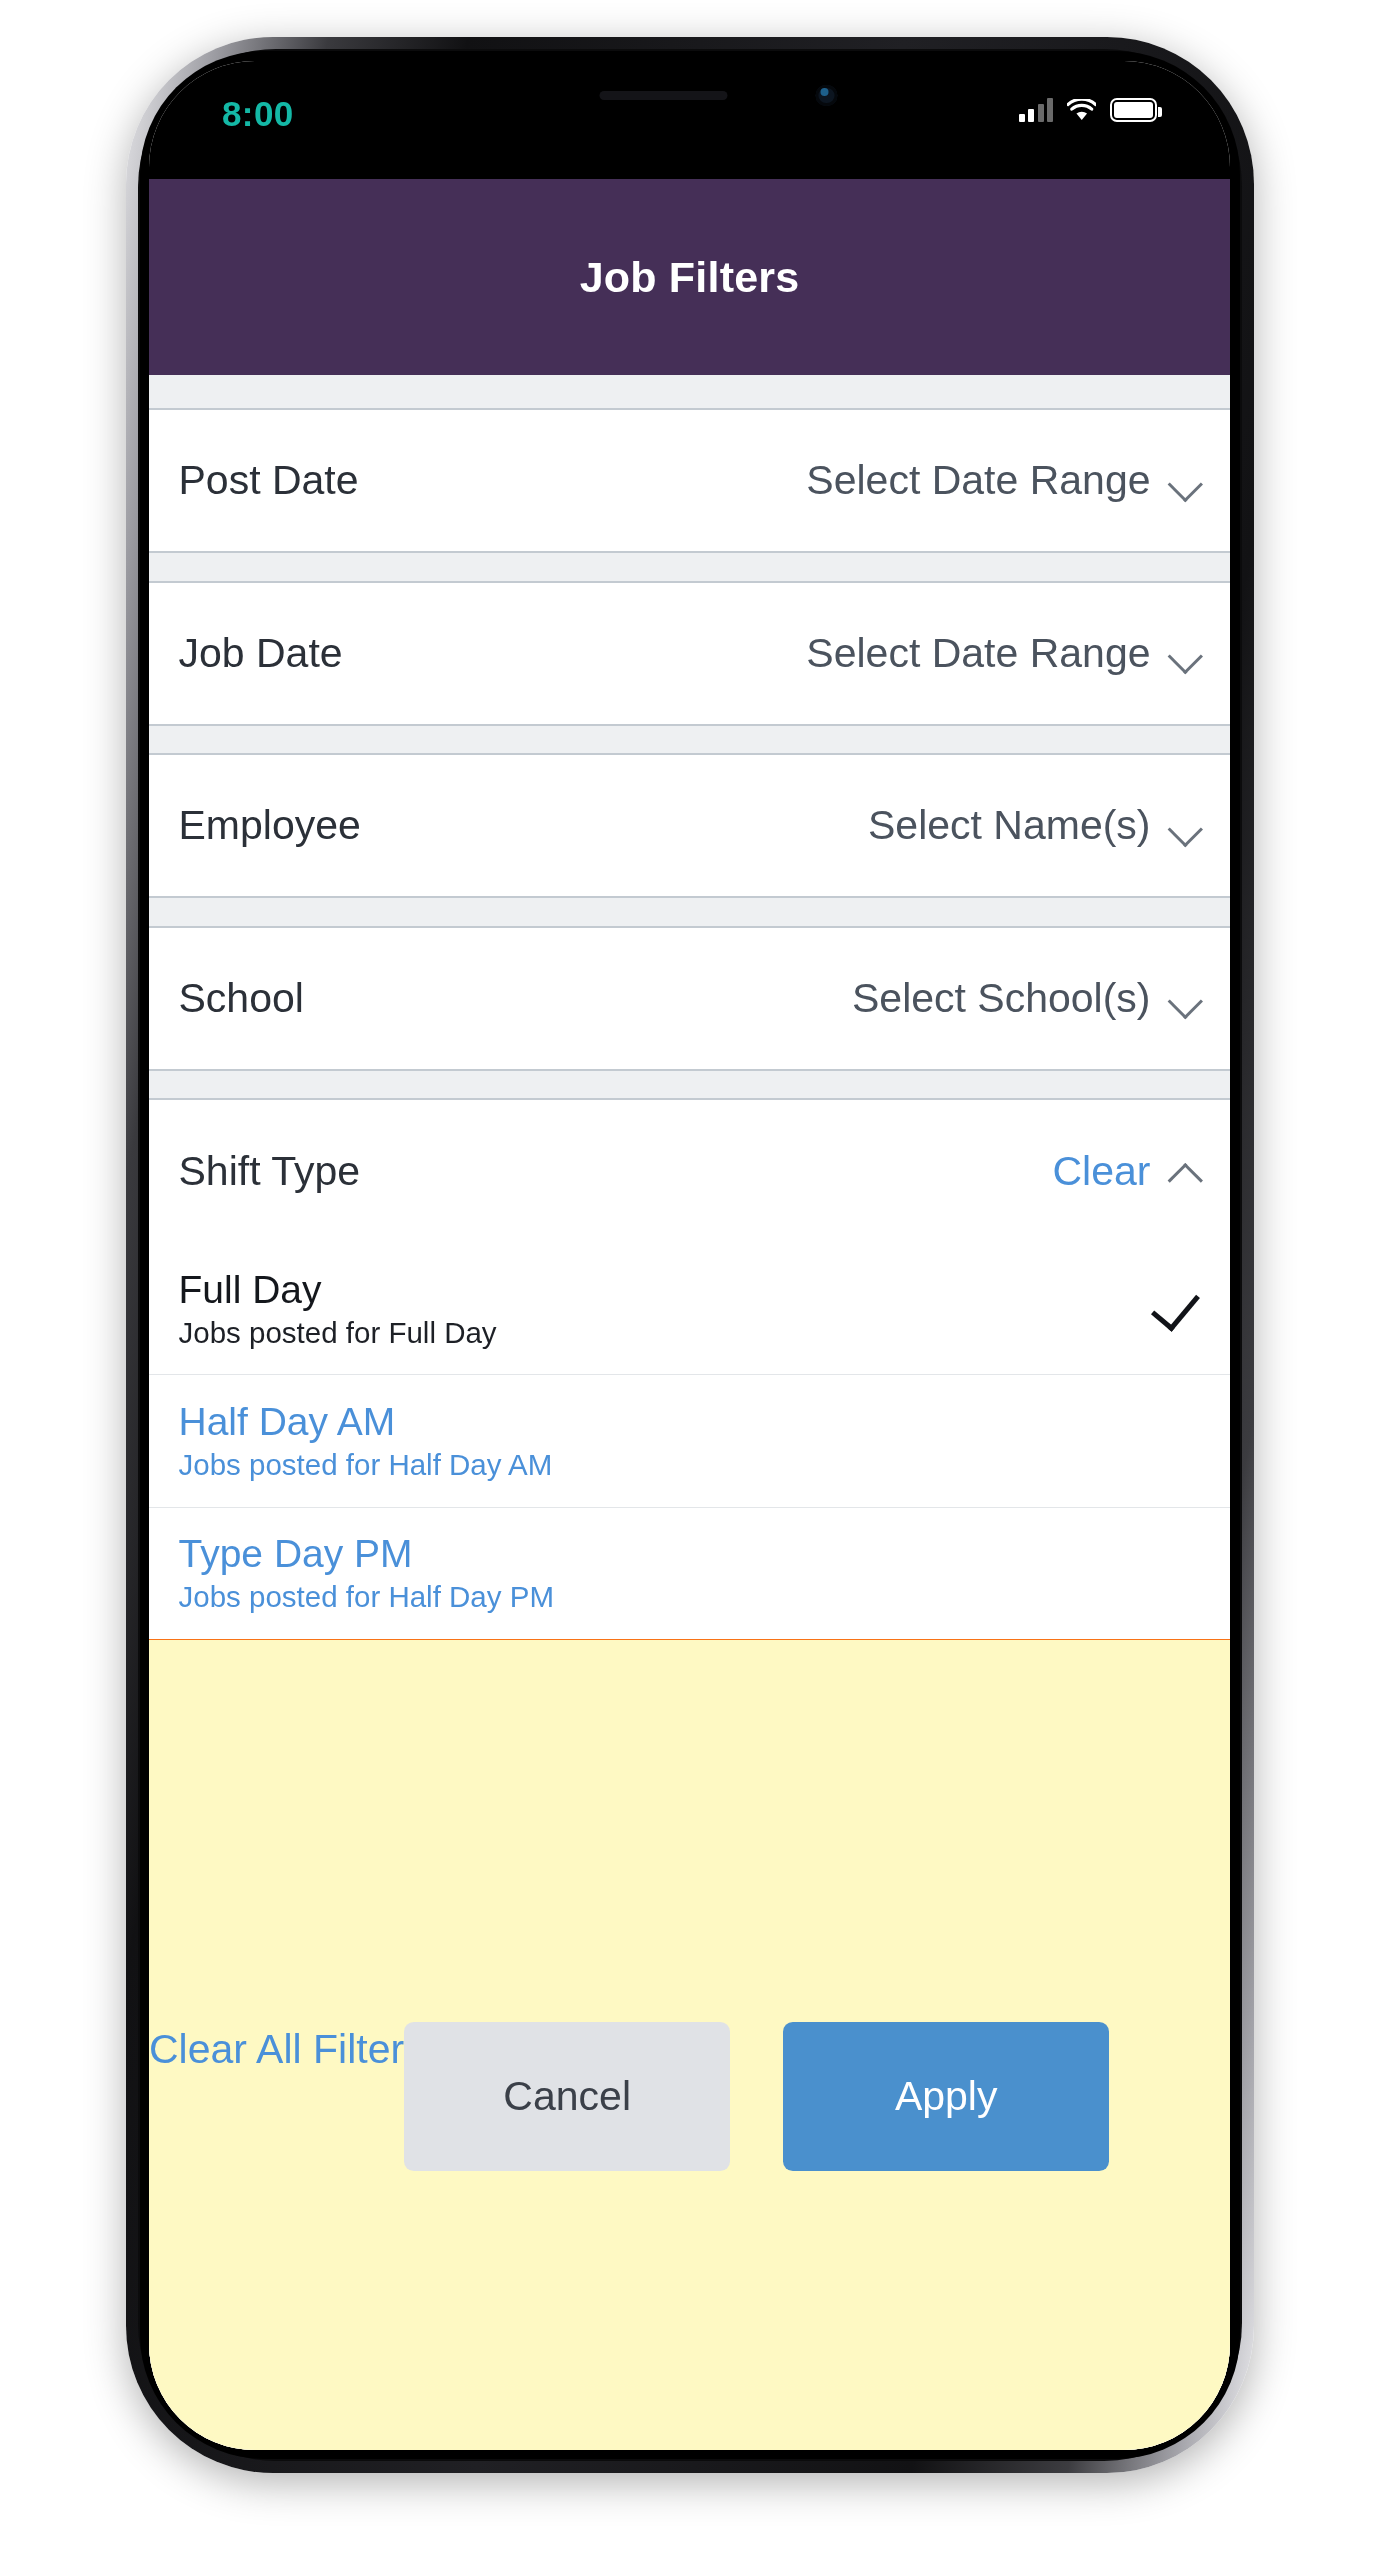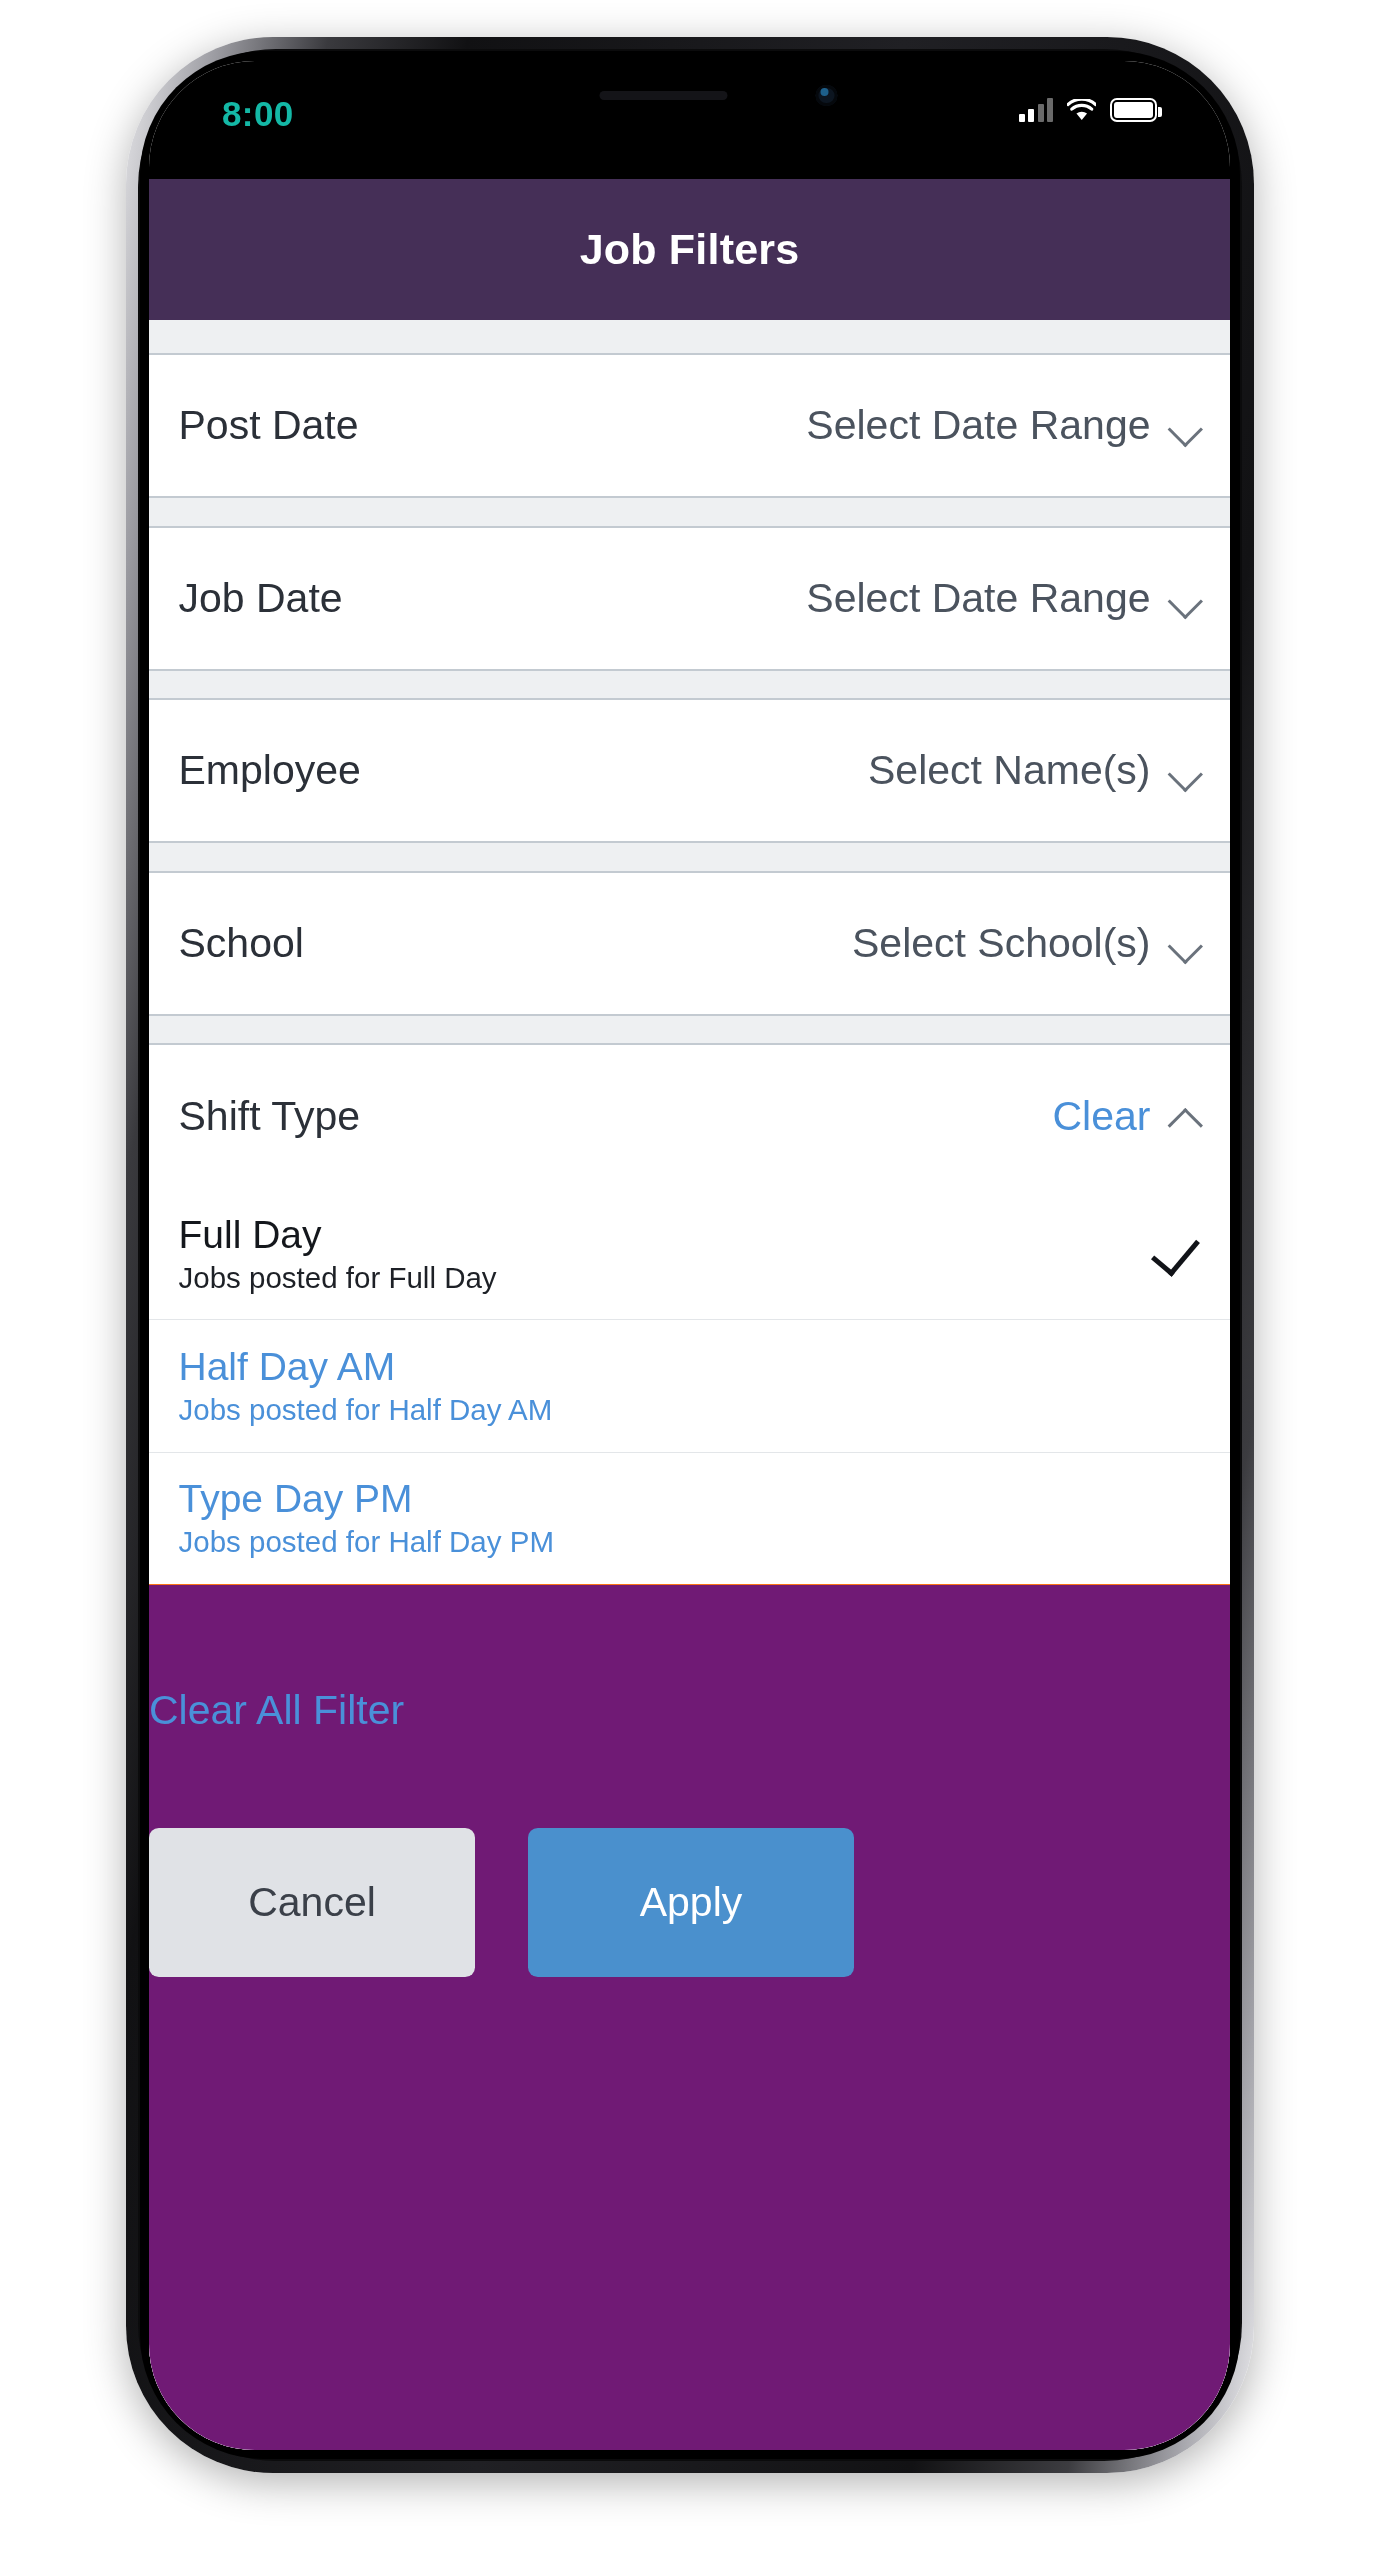--- a/index.html
+++ b/index.html
@@ -180,21 +180,21 @@
     left: 0;
     top: 118px;
     width: 100%;
     bottom: 0;
     background: #f1f2f4;
     display: flex;
     flex-direction: column;
   }
 
   .appbar {
-    height: 141px;
+    height: 196px;
     background: #452f57;
     display: flex;
     align-items: center;
     justify-content: center;
     flex: 0 0 auto;
   }
   .appbar-title {
     color: #ffffff;
     font-size: 43px;
     font-weight: 700;
@@ -308,25 +308,24 @@
     position: absolute;
     left: 11.8px; top: 2px;
     width: 21.6px; height: 39px;
     border-right: 5.9px solid #111318;
     border-bottom: 5.9px solid #111318;
     transform: rotate(40deg);
   }
 
   
   .footer {
-    background: #701a75;
+    background: #fef9c3;
     flex: 1 1 auto;
     display: flex;
-    flex-direction: column;
-    align-items: flex-start;
+    align-items: center;
     padding-top: 102px;
   }
   .clear-all {
     font-size: 41px;
     color: #4a90d9;
     font-weight: 400;
     margin-bottom: 94px;
   }
   .actions {
     display: flex;

